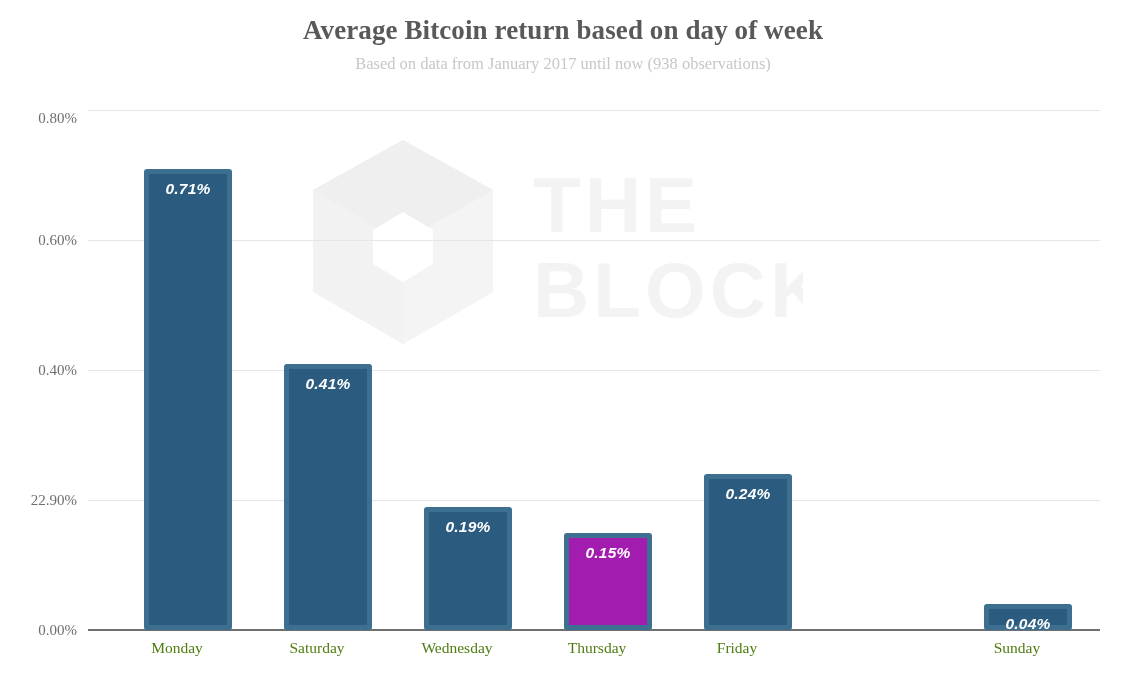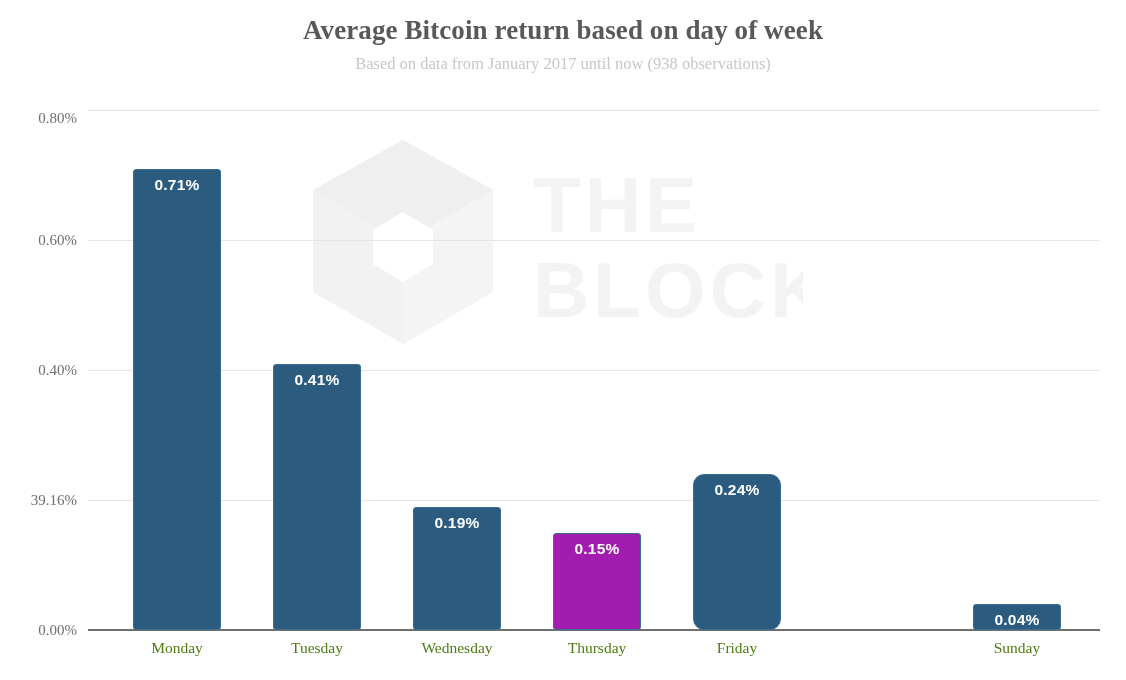--- a/index.html
+++ b/index.html
@@ -103,26 +103,27 @@
     width: 100%;
     height: 100%;
   }
   .bar-wrap {
     position: absolute;
     bottom: 0;
   }
   .bar {
     position: absolute;
     bottom: 0;
-    left: 0;
+    left: 11px;
     width: 100%;
     background: #2b5c80;
-    border: 1px solid #a3a3a3;
+    border: 5px solid #a3a3a3;
     border-radius: 3px;
     box-sizing: border-box;
+    font-style: italic;
   }
   .bar-label {
     position: absolute;
     left: 0;
     width: 100%;
     text-align: center;
     top: 6px;
     font-family: "Liberation Sans", sans-serif;
     font-size: 15.5px;
     font-weight: bold;
@@ -170,52 +171,52 @@
     </div>
 
     <div id="gridlines">
         <div class="gridline" style="top: 0px;"></div>
         <div class="ytick" style="top: 8px; margin-left: 35px;">0.80%</div>
         <div class="gridline" style="top: 130px;"></div>
         <div class="ytick" style="top: 130px;">0.60%</div>
         <div class="gridline" style="top: 260px;"></div>
         <div class="ytick" style="top: 260px;">0.40%</div>
         <div class="gridline" style="top: 390px;"></div>
-        <div class="ytick" style="top: 390px;">39.16%</div>
+        <div class="ytick" style="top: 390px;">22.90%</div>
         <div class="gridline" style="top: 520px; background: transparent;"></div>
         <div class="ytick" style="top: 520px; text-align: right;">0.00%</div>
       </div>
     <div class="axis-line"></div>
     <div class="bars-layer" id="bars-layer">
         <div class="bar-wrap" style="left: 45px; width: 88px; height: 520px;">
           <div class="bar" style="height: 461.5px; background: rgb(43, 92, 128); border-color: rgb(61, 111, 144);">
             <div class="bar-label" style="color: rgb(255, 255, 255);">0.71%</div>
           </div>
           <div class="xtick">Monday</div>
         </div>
         <div class="bar-wrap" style="left: 185px; width: 88px; height: 520px;">
           <div class="bar" style="height: 266.5px; background: rgb(43, 92, 128); border-color: rgb(61, 111, 144);">
             <div class="bar-label" style="color: rgb(255, 255, 255);">0.41%</div>
           </div>
-          <div class="xtick">Tuesday</div>
+          <div class="xtick">Saturday</div>
         </div>
         <div class="bar-wrap" style="left: 325px; width: 88px; height: 520px;">
           <div class="bar" style="height: 123.5px; background: rgb(43, 92, 128); border-color: rgb(61, 111, 144);">
             <div class="bar-label" style="color: rgb(255, 255, 255);">0.19%</div>
           </div>
           <div class="xtick">Wednesday</div>
         </div>
         <div class="bar-wrap" style="left: 465px; width: 88px; height: 520px;">
           <div class="bar" style="height: 97.5px; background: #a21caf; border-color: rgb(61, 111, 144);">
             <div class="bar-label" style="color: rgb(255, 255, 255);">0.15%</div>
           </div>
           <div class="xtick">Thursday</div>
         </div>
         <div class="bar-wrap" style="left: 605px; width: 88px; height: 520px;">
-          <div class="bar" style="height: 156px; background: rgb(43, 92, 128); border-color: rgb(61, 111, 144); border-radius: 11px;">
+          <div class="bar" style="height: 156px; background: rgb(43, 92, 128); border-color: rgb(61, 111, 144);">
             <div class="bar-label" style="color: rgb(255, 255, 255);">0.24%</div>
           </div>
           <div class="xtick">Friday</div>
         </div>
         <div class="bar-wrap" style="left: 885px; width: 88px; height: 520px;">
           <div class="bar" style="height: 26px; background: rgb(43, 92, 128); border-color: rgb(61, 111, 144);">
             <div class="bar-label" style="color: rgb(255, 255, 255);">0.04%</div>
           </div>
           <div class="xtick">Sunday</div>
         </div>

